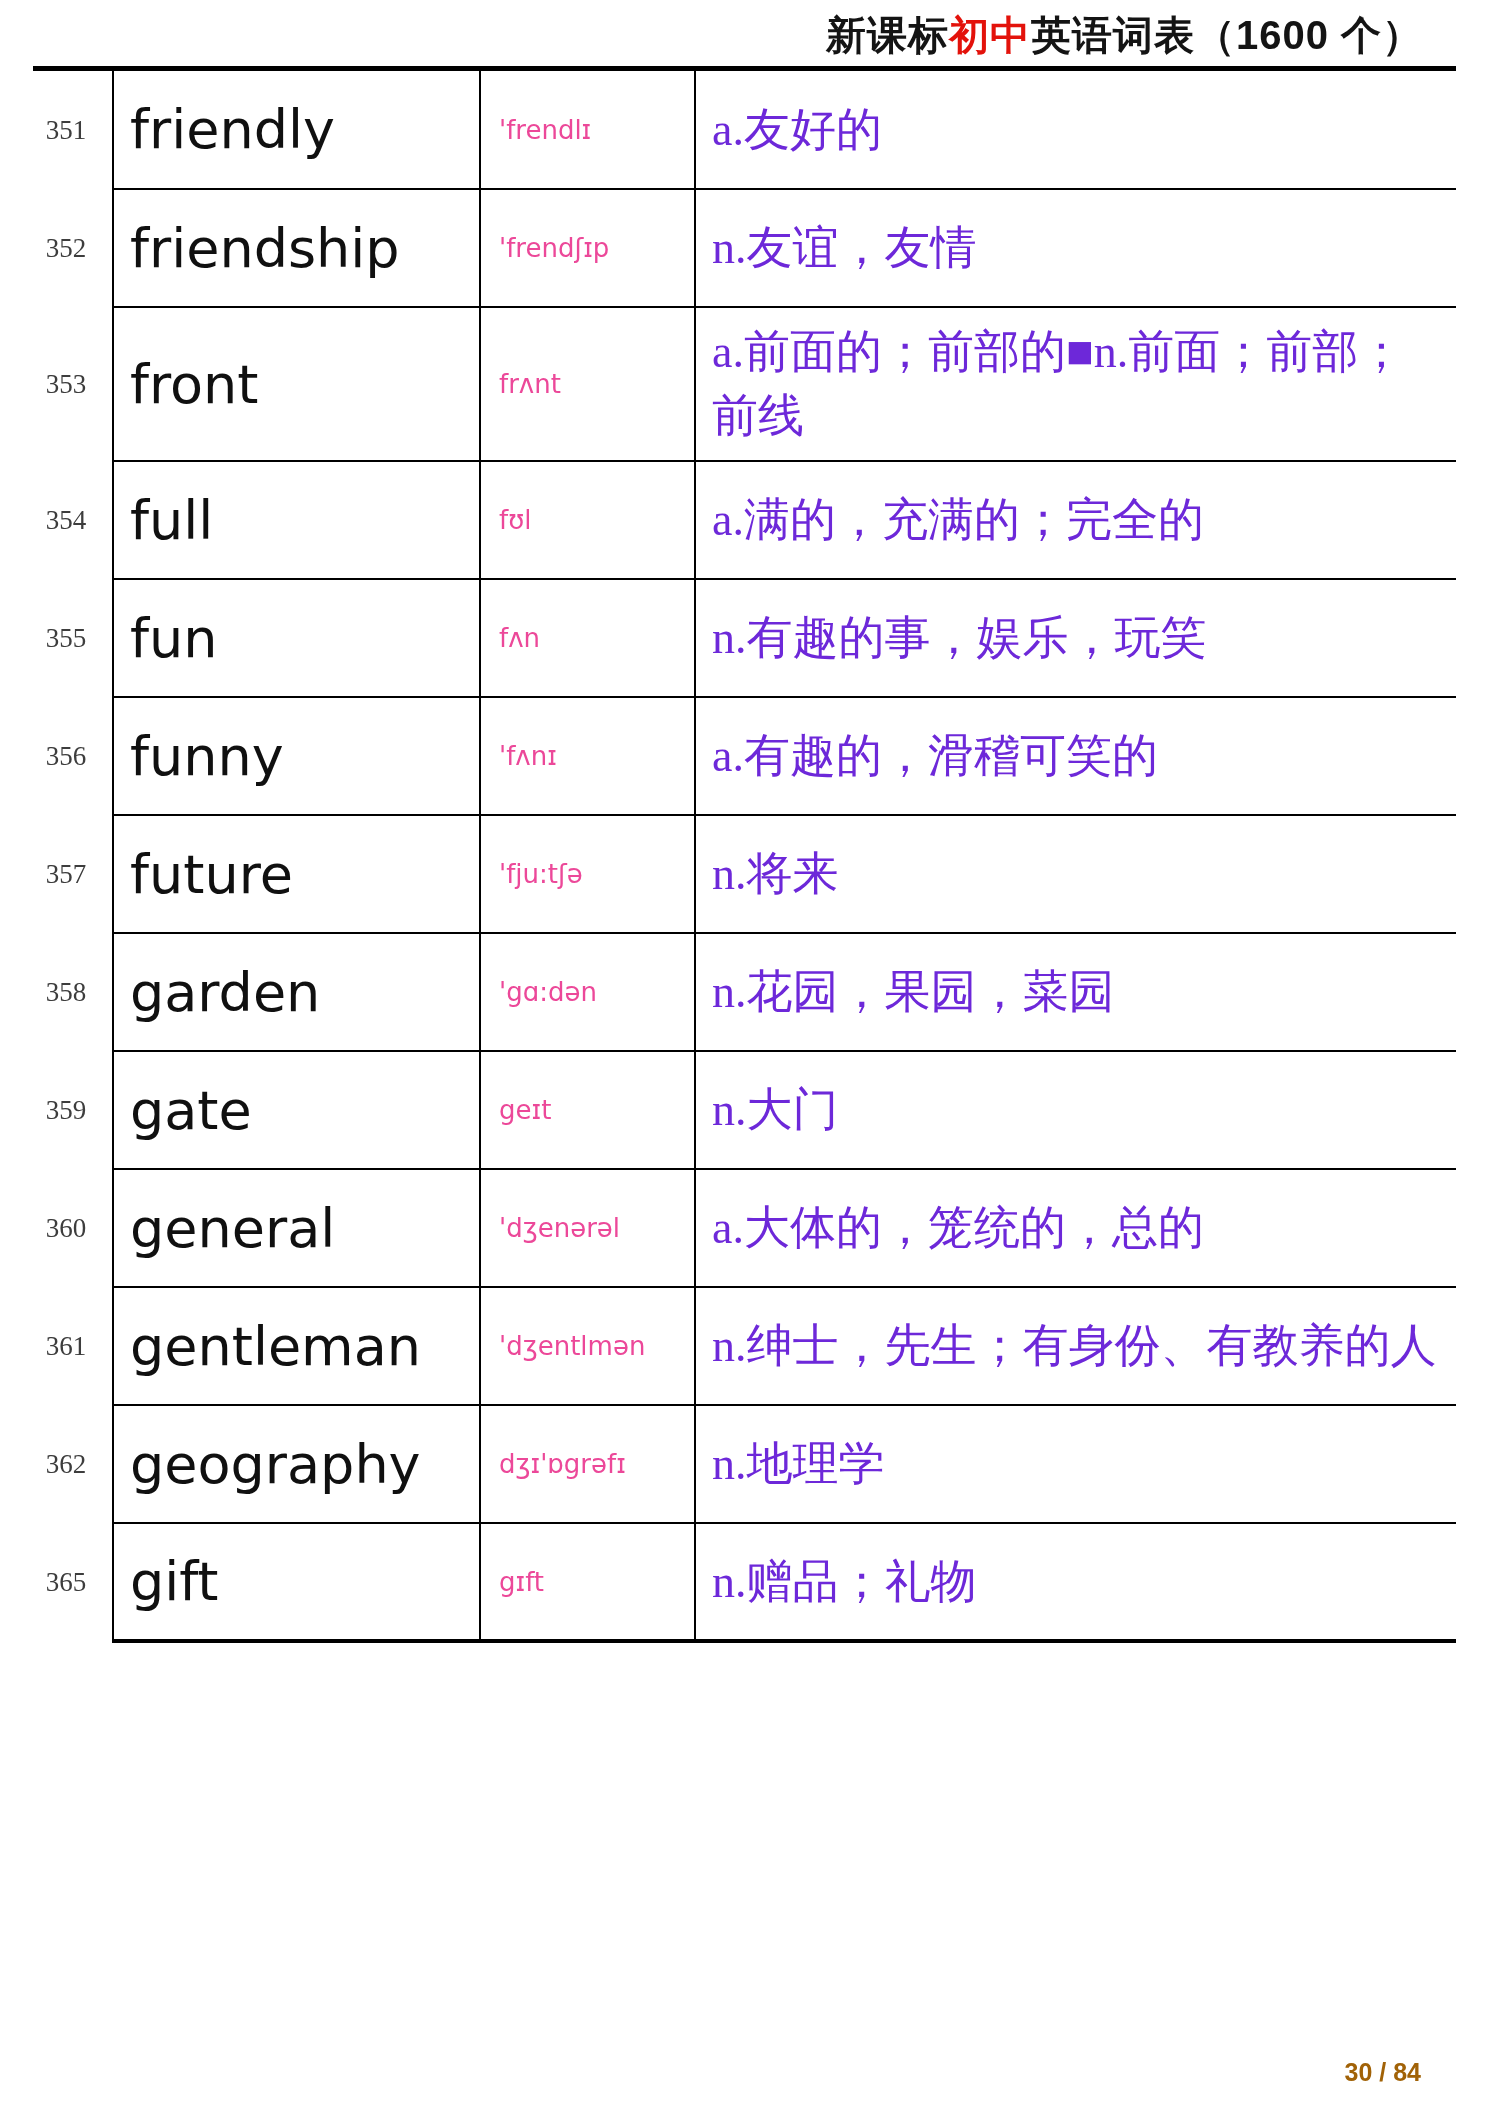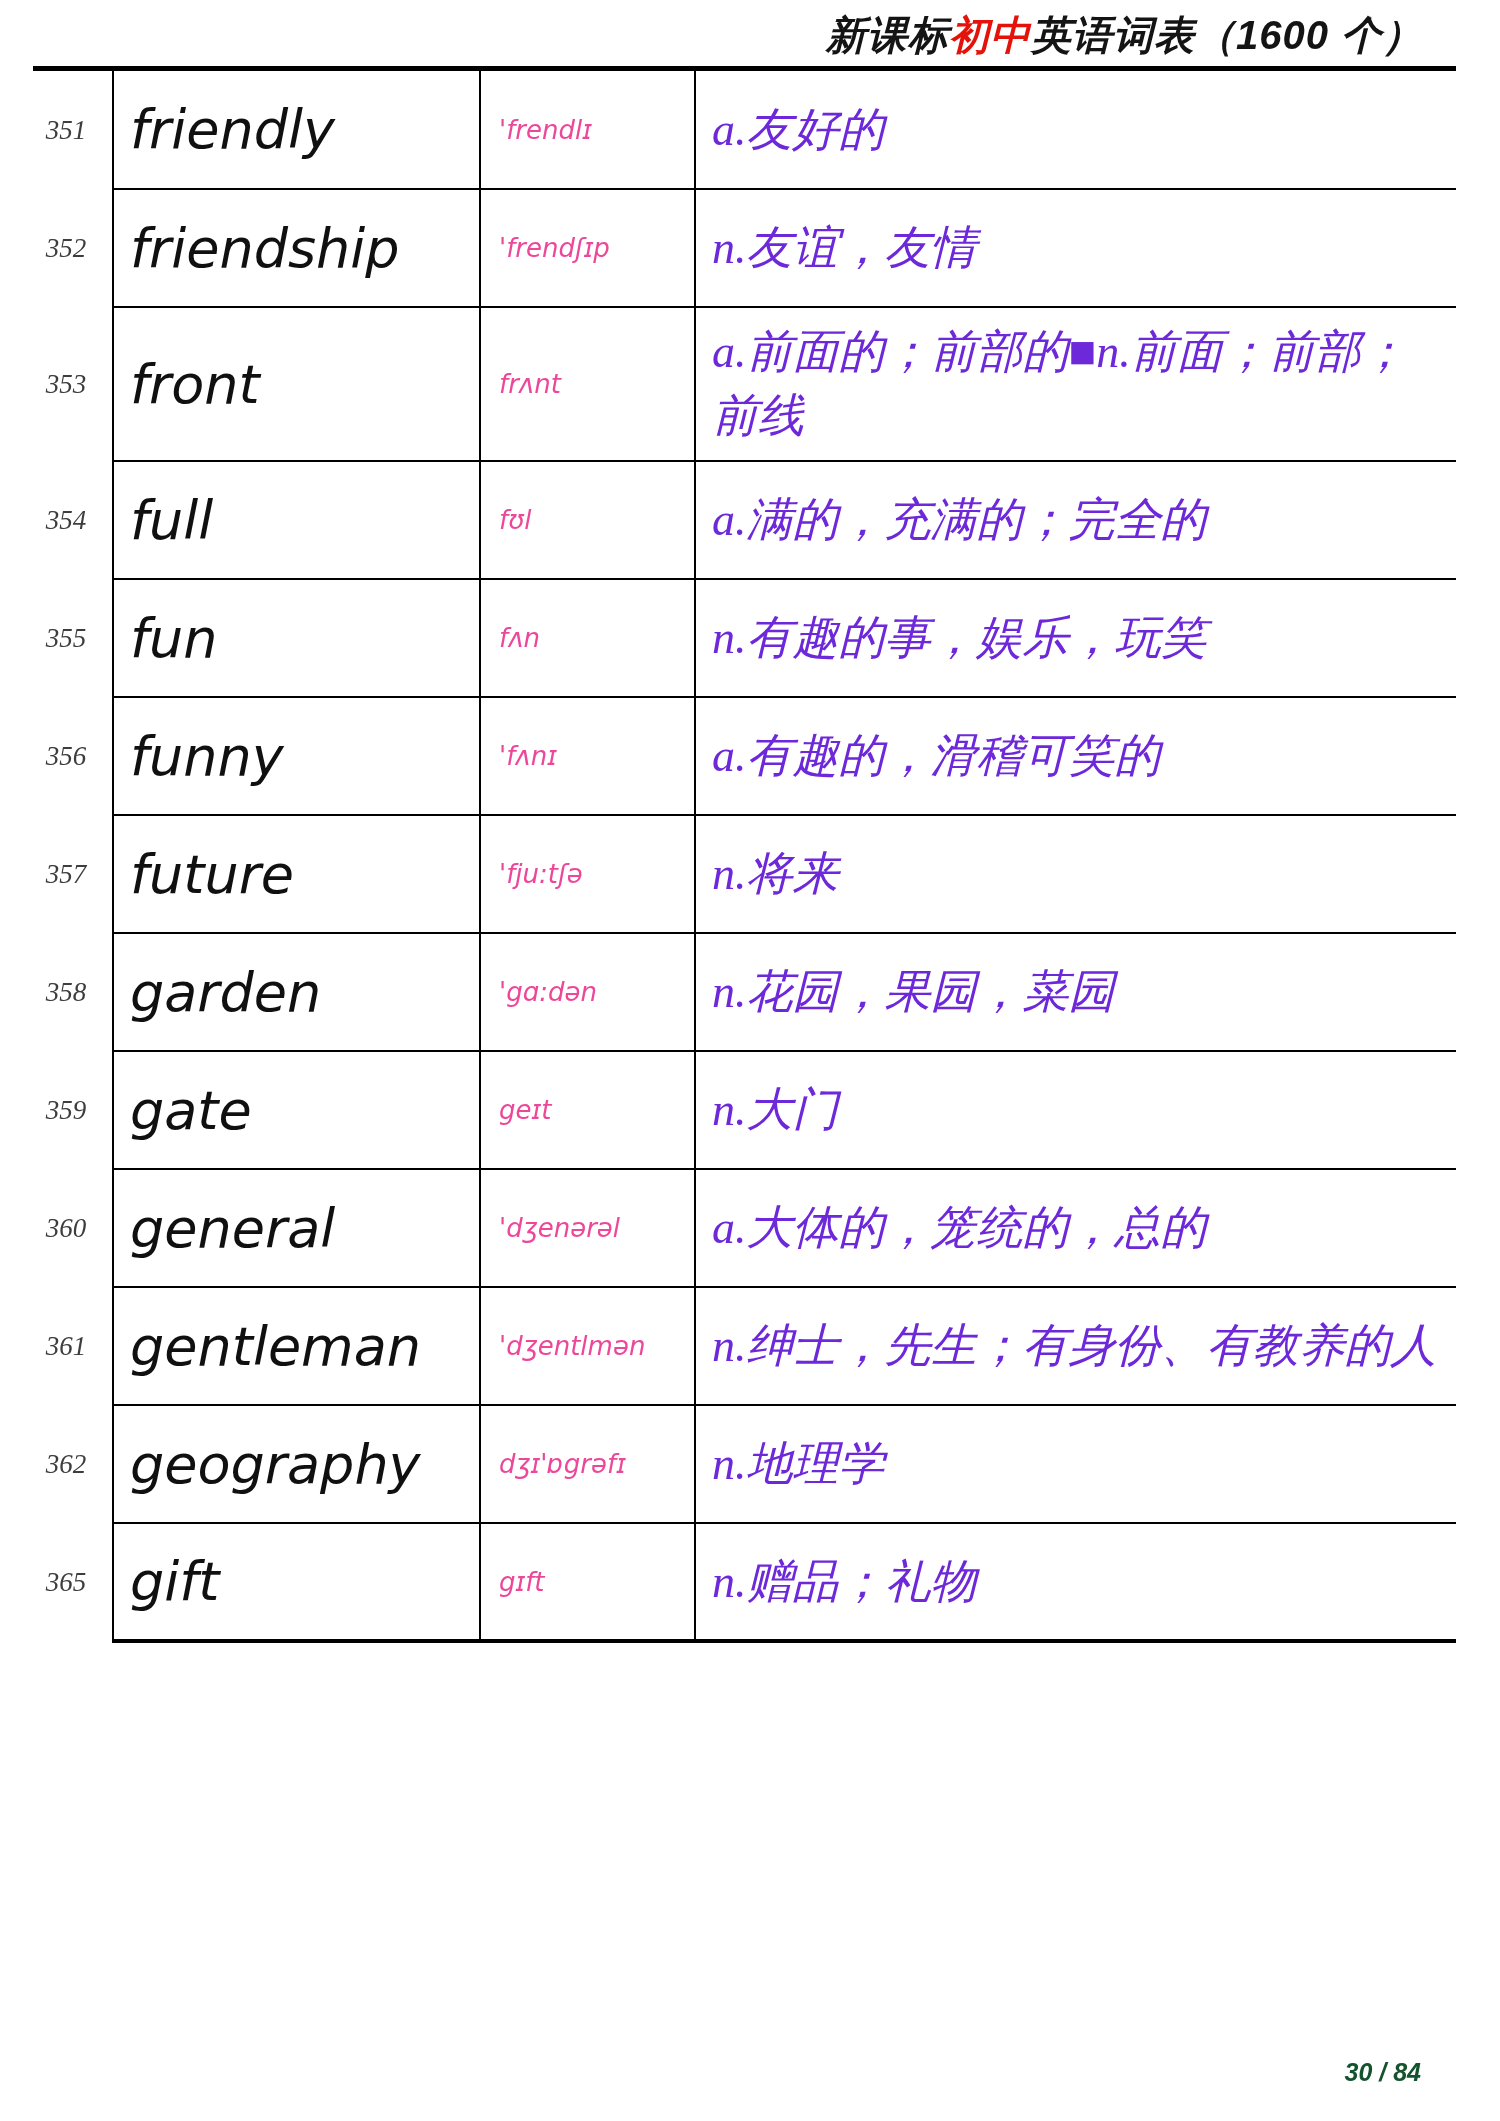--- a/index.html
+++ b/index.html
@@ -7,21 +7,20 @@
     padding: 0;
     background: #ffffff;
   }
   .page {
     position: relative;
     width: 1456px;
     height: 2121px;
     background: #ffffff;
     overflow: hidden;
     font-family: "Liberation Sans", sans-serif;
-    font-style: italic;
   }
 
   
   .header {
     position: absolute;
     top: 8px;
     right: 33px;
     font-size: 40px;
     font-weight: 600;
     color: #141414;
@@ -92,21 +91,21 @@
     line-height: 64px;
   }
 
   
   .footer {
     position: absolute;
     top: 2058px;
     right: 35px;
     font-size: 25px;
     font-weight: bold;
-    color: #14532d;
+    color: #a16207;
     font-family: "Liberation Sans", sans-serif;
   }
 </style>
 </head>
 <body>
 
 <div class="page">
 
   <div class="header"><span>新课标</span><span class="hl" style="color: rgb(227, 18, 11);">初中</span><span>英语词表（1600 个）</span></div>
 

